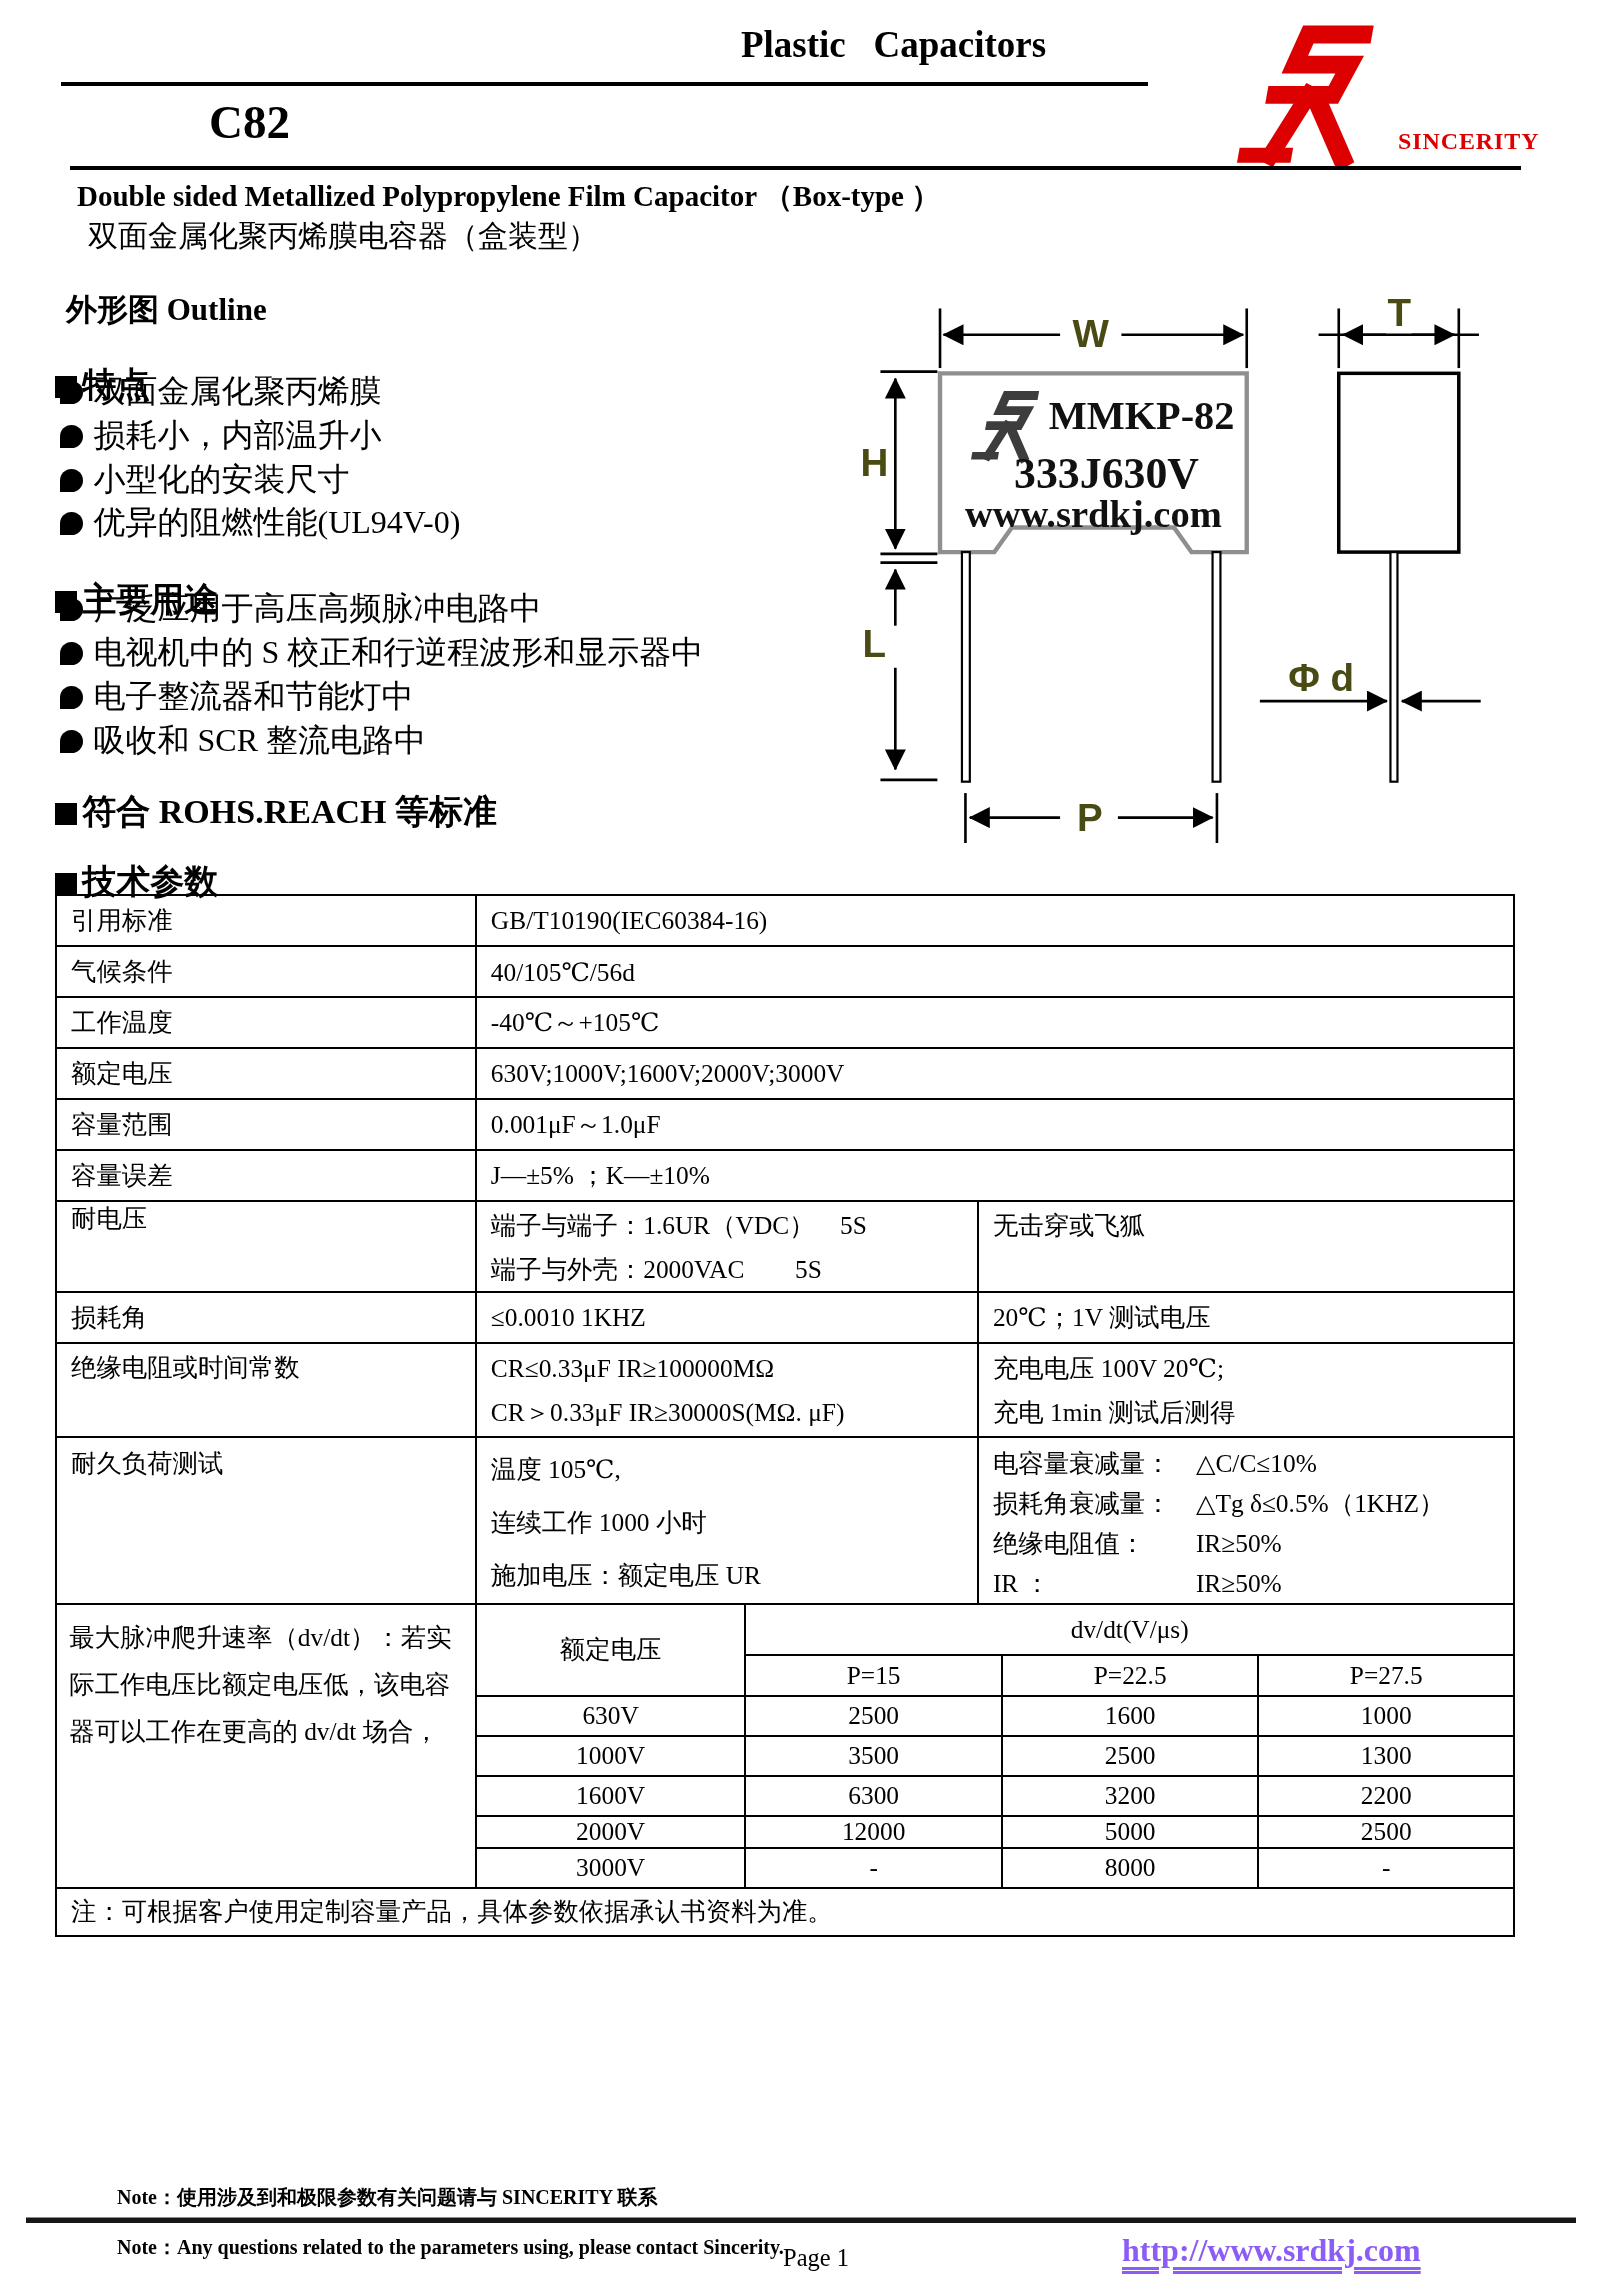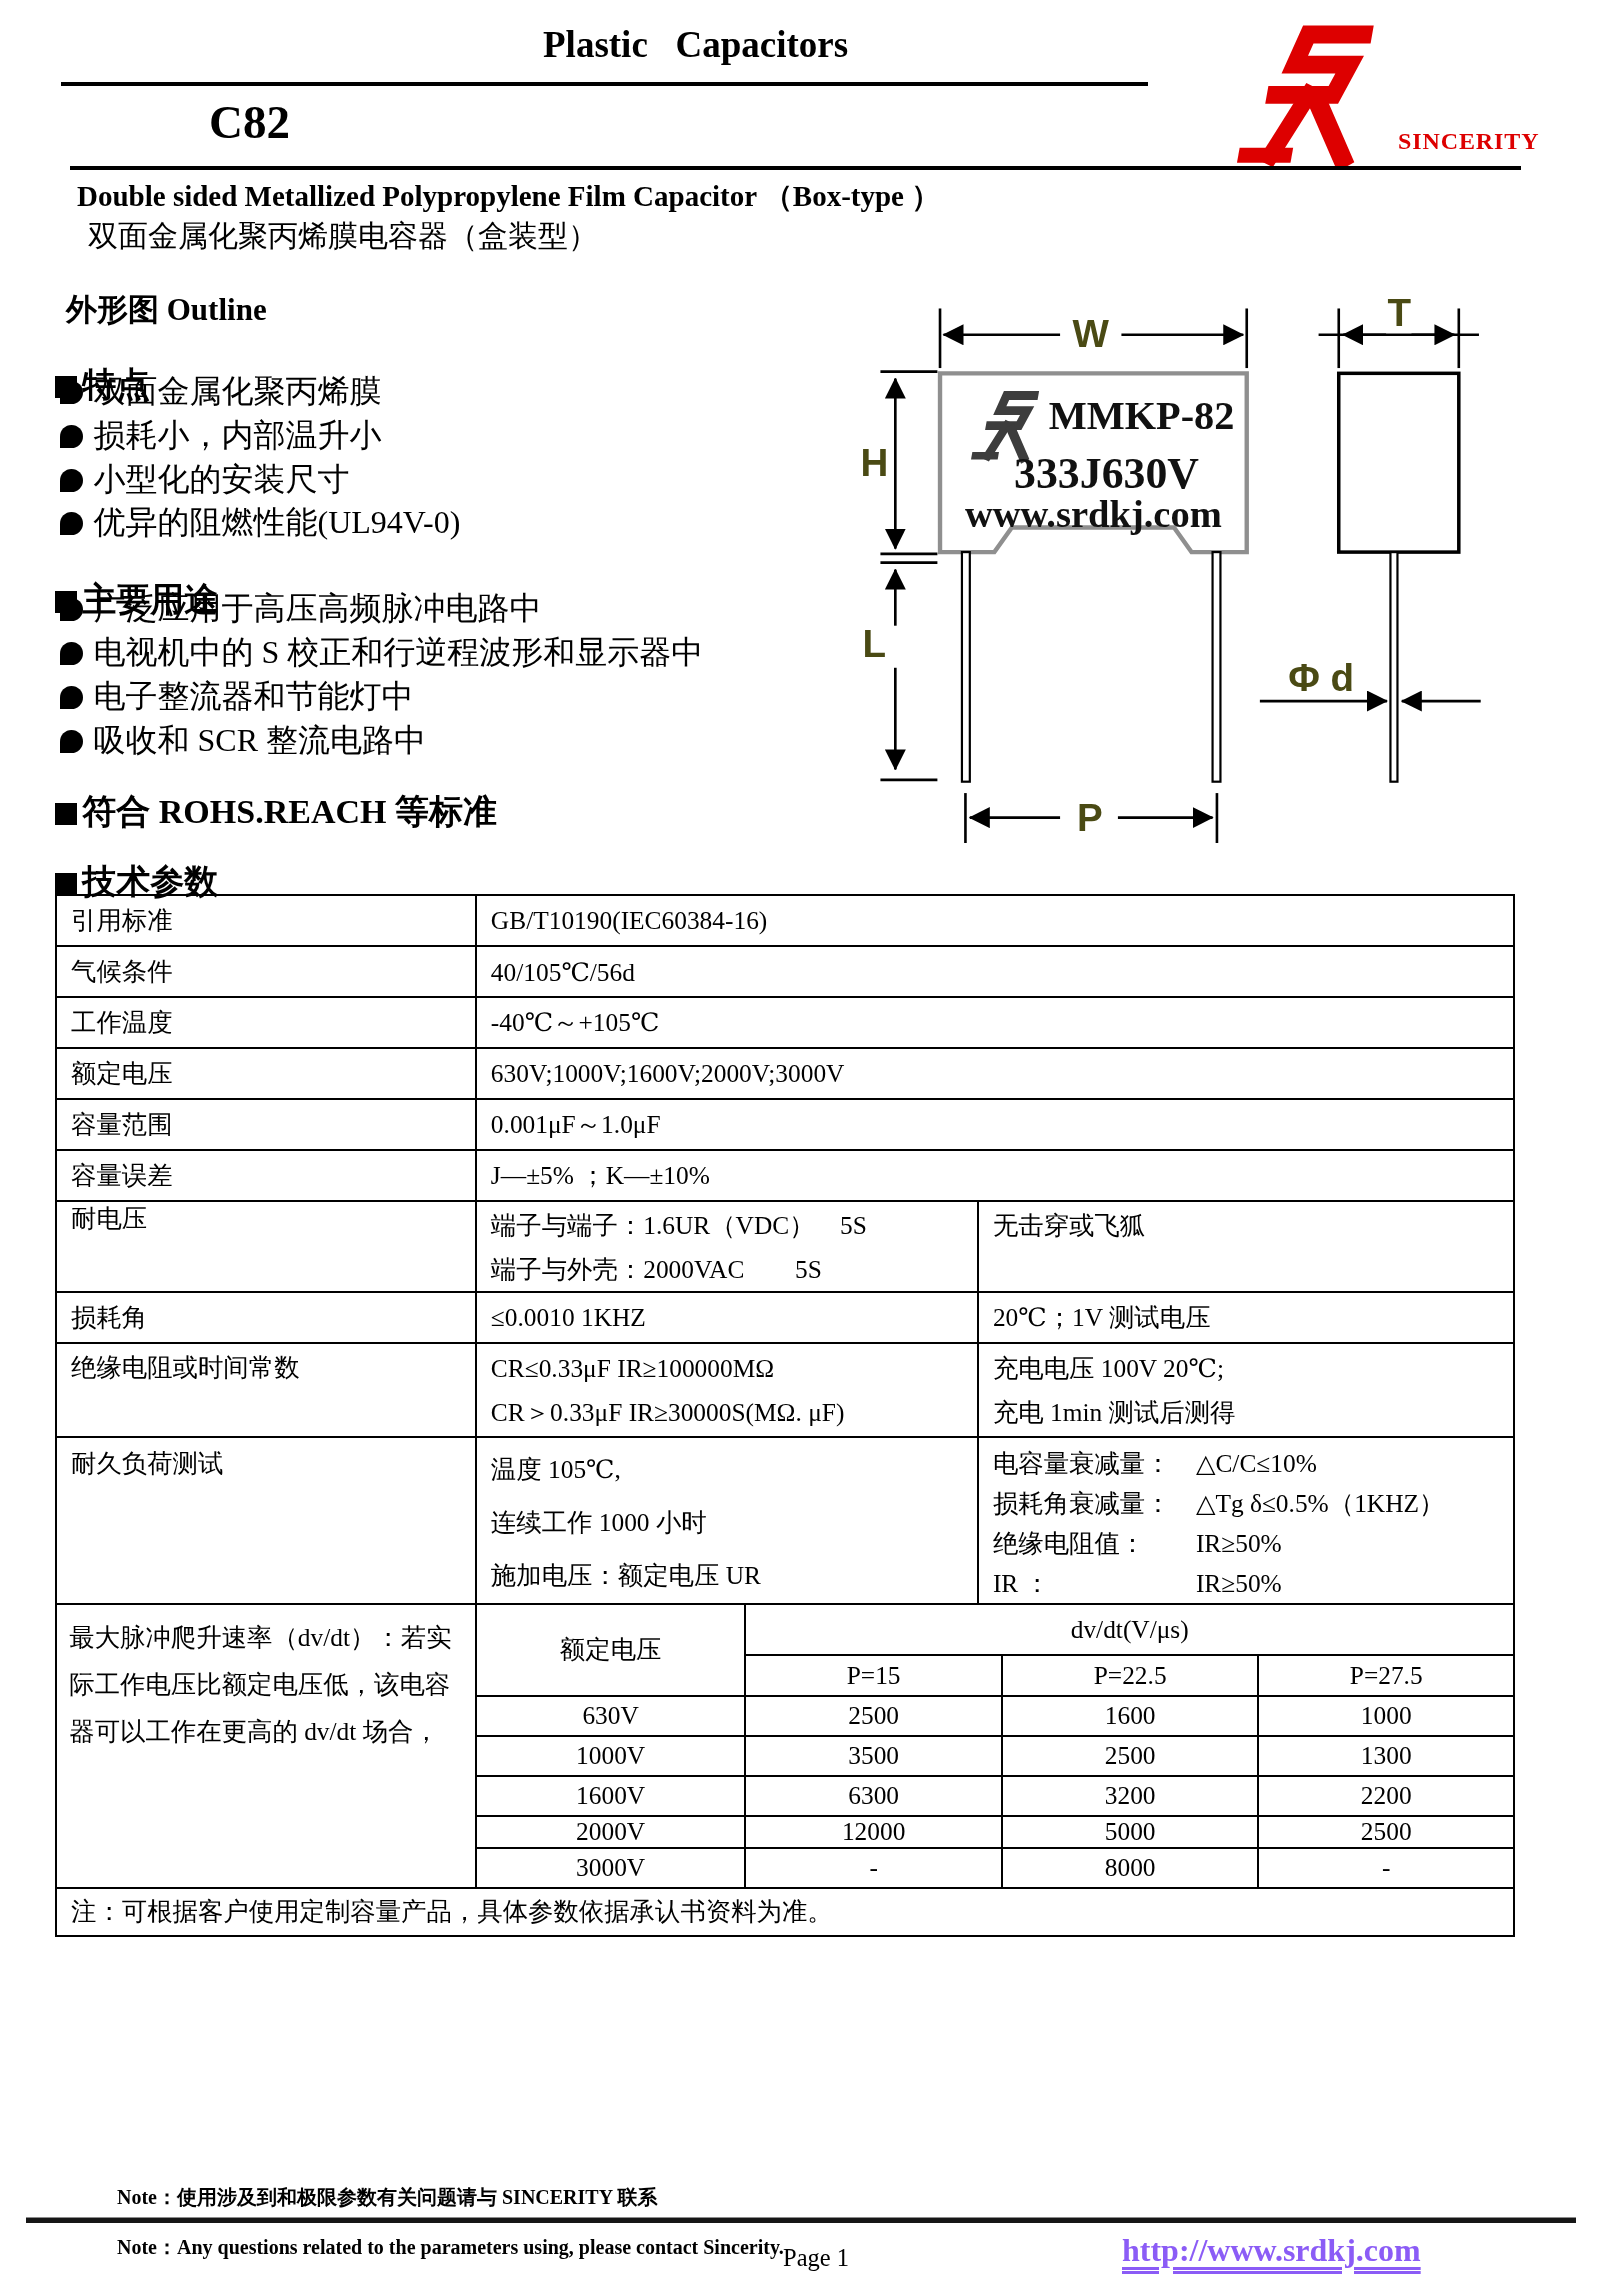--- a/index.html
+++ b/index.html
@@ -1,19 +1,19 @@
 <!DOCTYPE html>
 <html style="font-size:14px"><head>
 <meta charset="utf-8">
 <style>
   html,body{margin:0;padding:0;background:#fff;}
   .page{position:relative;width:1623px;height:2295px;background:#fff;overflow:hidden;
         font-family:"Liberation Serif","DejaVu Serif",serif;color:#000;}
   .abs{position:absolute;}
-  .doc-type{left:543px;top:23px;width:701px;font-size:37px;font-weight:bold;white-space:pre;}
+  .doc-type{left:543px;top:23px;width:701px;text-align:center;font-size:37px;font-weight:bold;white-space:pre;}
   .rule{background:#000;height:3.5px;}
   .rule1{left:61px;top:82px;width:1087px;}
   .rule2{left:70px;top:166px;width:1451px;}
   .series{left:209px;top:95px;font-size:47px;font-weight:bold;}
   .brand{left:1398px;top:128px;font-size:24px;font-weight:bold;color:#dd0000;letter-spacing:0.9px;}
   .title-en{left:77px;top:177px;font-size:29px;font-weight:bold;}
   .title-cn{left:88px;top:216px;font-size:30px;}
   .h-outline{left:66px;top:289px;font-size:31px;font-weight:bold;}
   .sec{font-size:34px;font-weight:bold;margin-top:32px;}
   .sq{display:inline-block;width:22px;height:22px;background:#000;margin-right:5.3px;vertical-align:-1.8px;}

